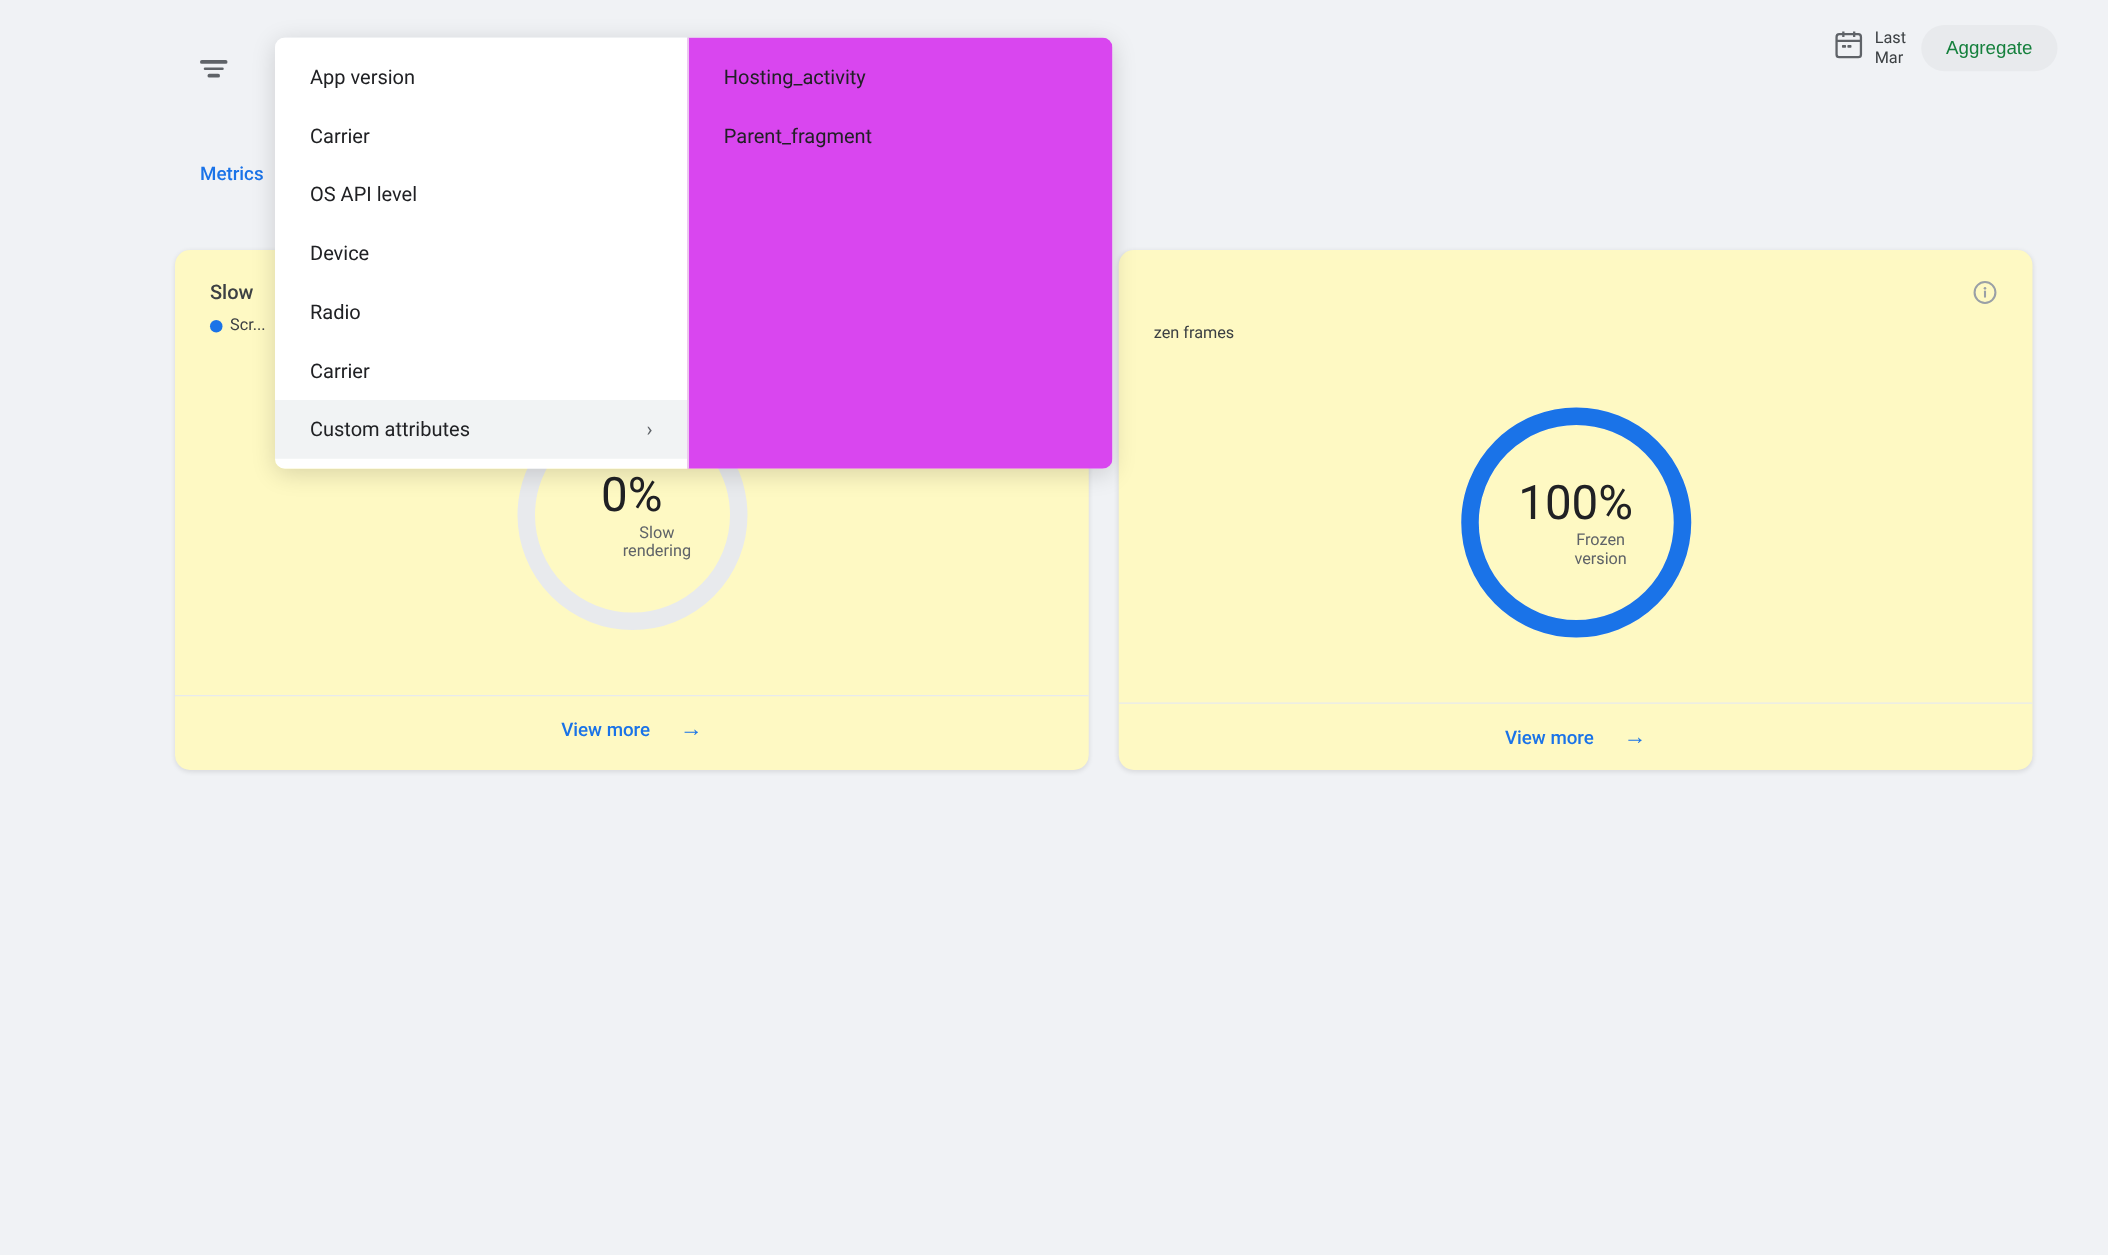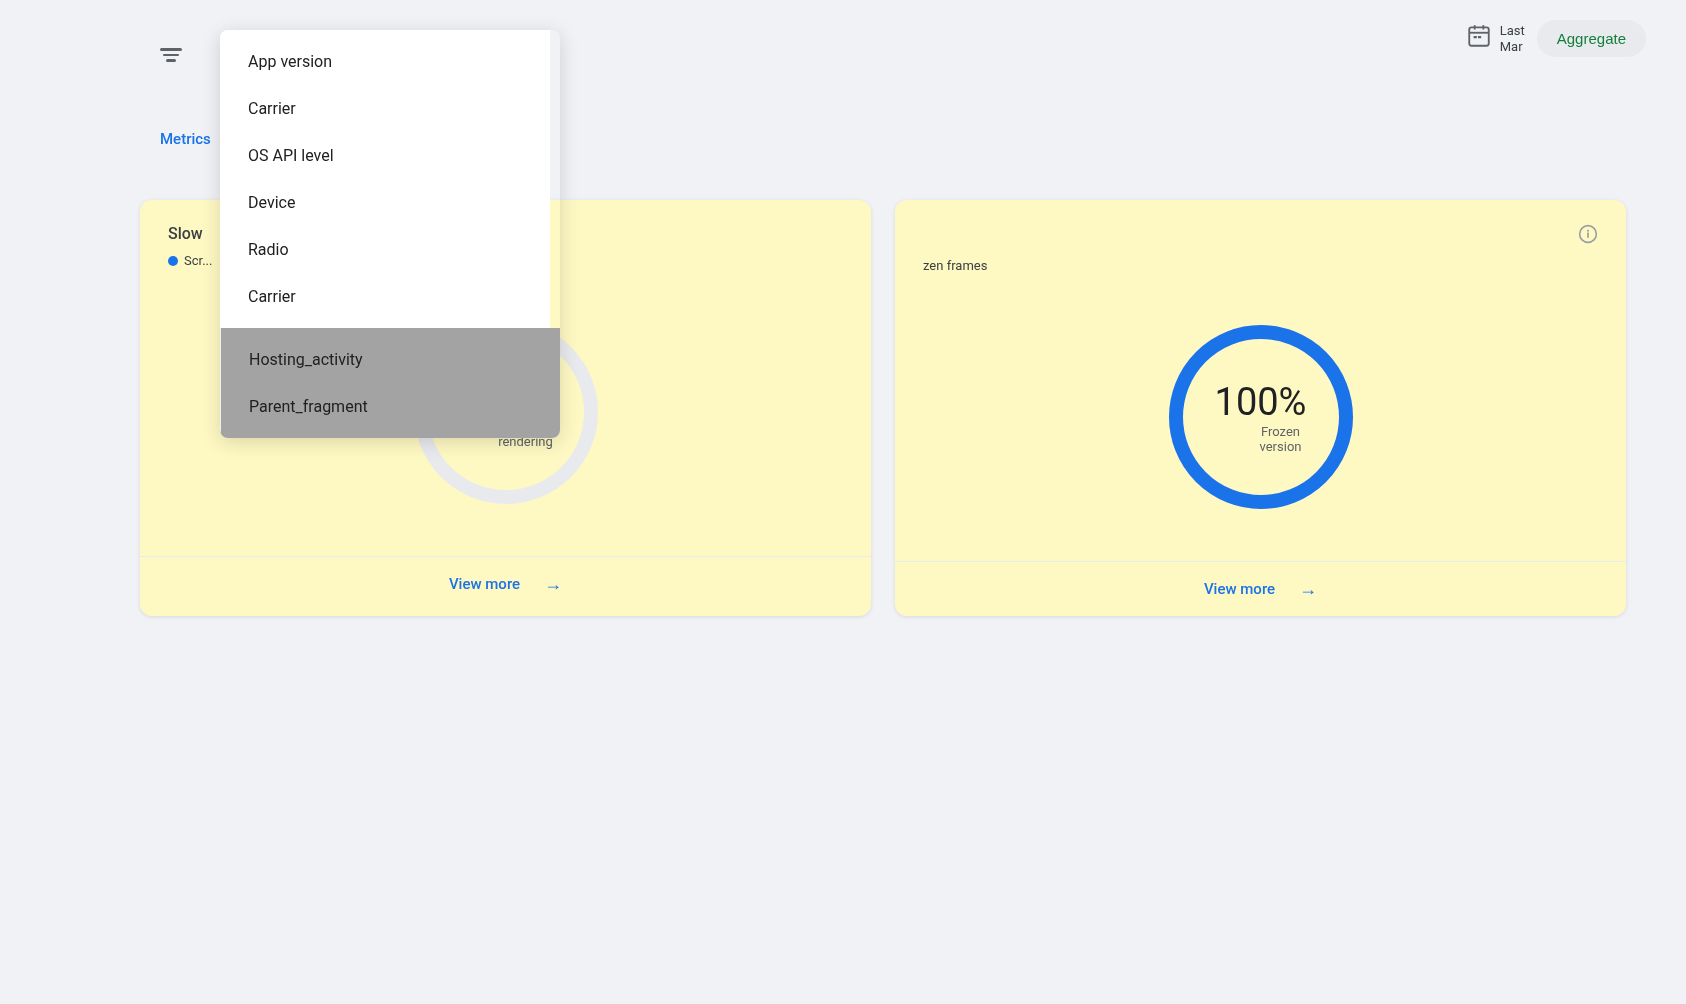--- a/index.html
+++ b/index.html
@@ -195,31 +195,30 @@
     .dropdown-overlay {
       position: absolute;
       top: 30px;
       left: 220px;
       display: flex;
       gap: 0;
       box-shadow: 0 4px 20px rgba(0,0,0,0.15);
       border-radius: 8px;
       overflow: hidden;
       z-index: 100;
-      flex-direction: column;
     }
 
     .dropdown-left {
       background: #fff;
       width: 330px;
       padding: 8px 0;
     }
 
     .dropdown-right {
-      background: #a3a3a3;
+      background: #d946ef;
       width: 340px;
       padding: 8px 0;
       border-left: 1px solid #f0f0f0;
     }
 
     .menu-item {
       padding: 14px 28px;
       font-size: 16px;
       color: #202124;
       cursor: pointer;
@@ -361,20 +360,24 @@
     </div>
     <div class="menu-item">
       <span>Device</span>
     </div>
     <div class="menu-item">
       <span>Radio</span>
     </div>
     <div class="menu-item">
       <span>Carrier</span>
     </div>
+    <div class="menu-item active">
+      <span>Custom attributes</span>
+      <span class="chevron-right">›</span>
+    </div>
   </div>
 
   <div class="dropdown-right">
     <div class="menu-item">
       <span>Hosting_activity</span>
     </div>
     <div class="menu-item">
       <span>Parent_fragment</span>
     </div>
   </div>

